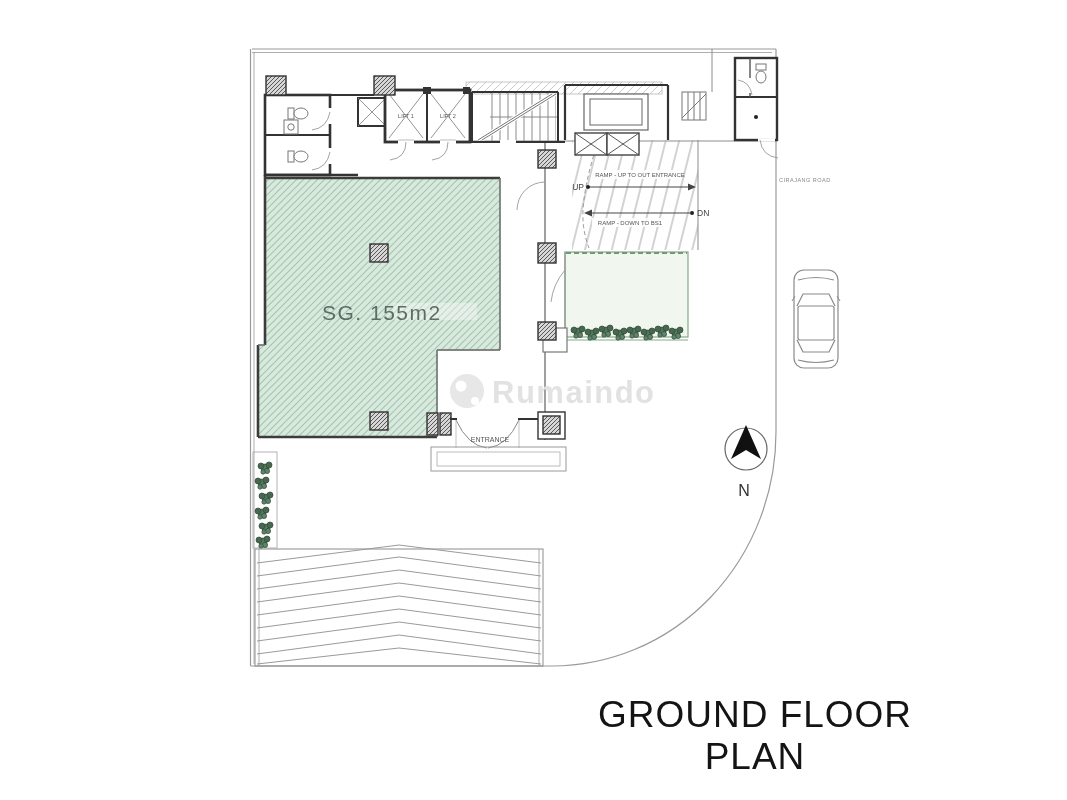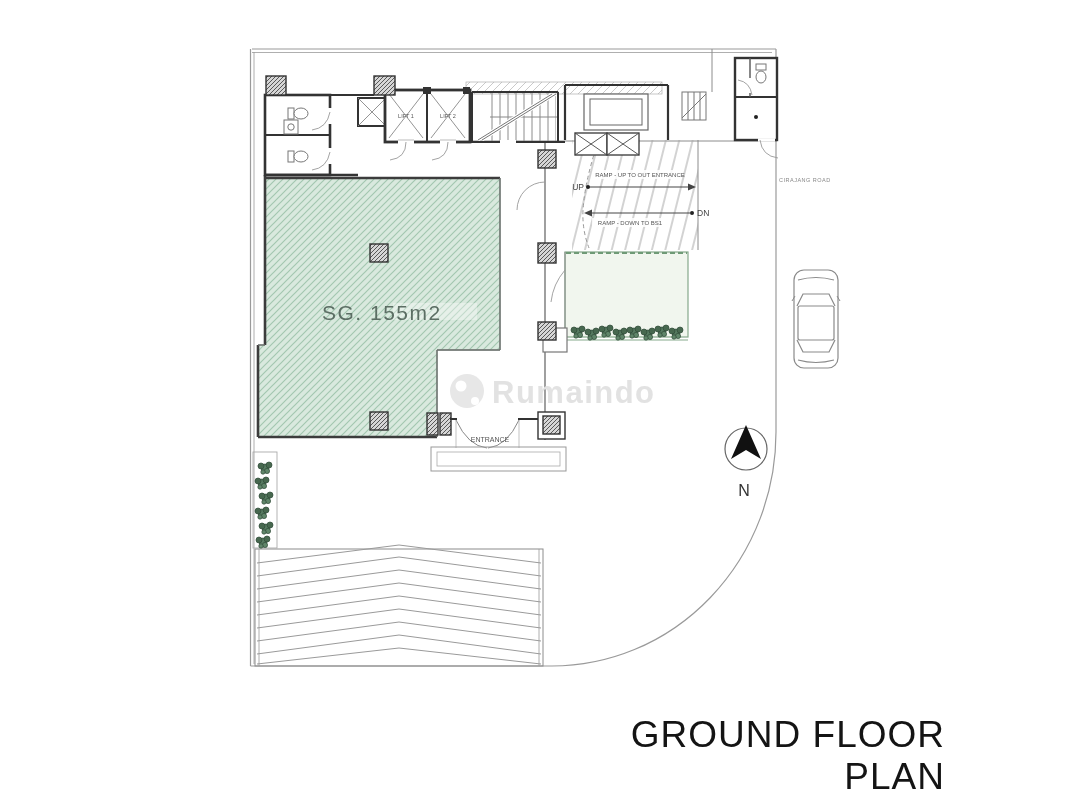--- a/index.html
+++ b/index.html
@@ -1,21 +1,21 @@
 <!DOCTYPE html>
 <html><head>
 <meta charset="utf-8">
 <style>
   html,body{margin:0;padding:0;background:#ffffff;}
   #stage{position:relative;width:1067px;height:800px;background:#ffffff;overflow:hidden;
          font-family:"Liberation Sans",sans-serif;}
   #plan-svg{position:absolute;left:0;top:0;}
-  #floor-title{position:absolute;left:565px;top:694px;width:380px;text-align:right;
+  #floor-title{position:absolute;left:565px;top:694px;width:380px;text-align:center;
                font-size:37px;font-weight:500;letter-spacing:1px;color:#141414;
-               font-family:"Liberation Sans",sans-serif;margin-top:20px;}
+               font-family:"Liberation Sans",sans-serif;}
   text{font-family:"Liberation Sans",sans-serif;}
 </style>
 </head>
 <body>
 
 <div id="stage">
 
 <svg id="plan-svg" width="1067" height="800" viewBox="0 0 1067 800">
   <defs>
     <pattern id="hatchGreen" width="7" height="7" patternUnits="userSpaceOnUse">

